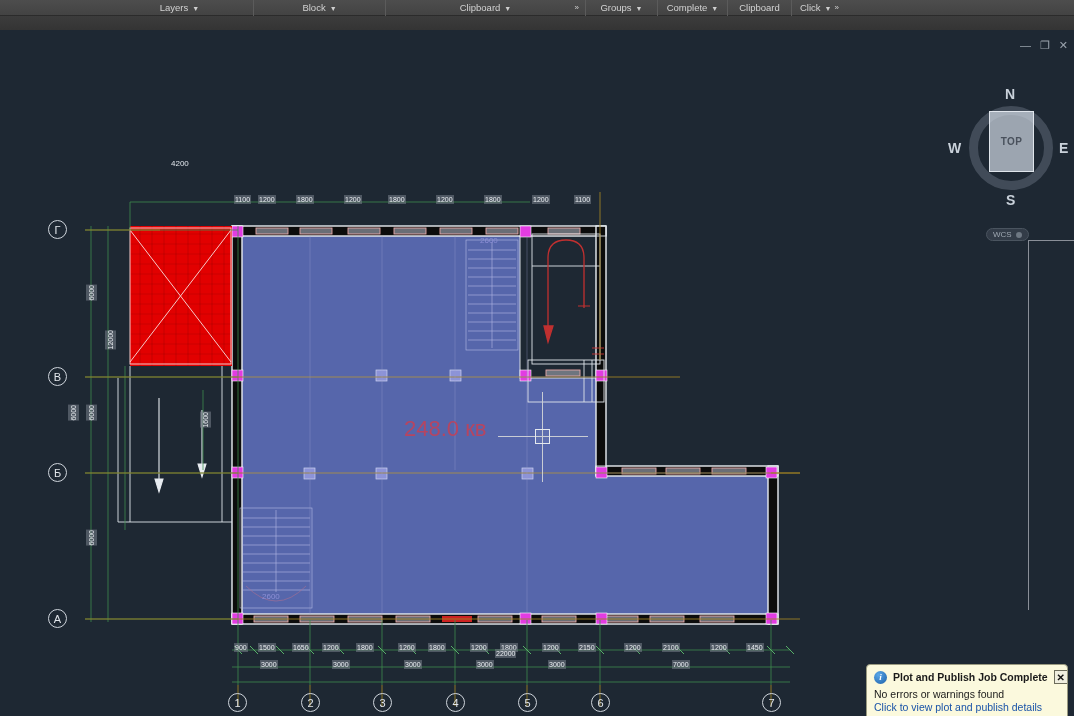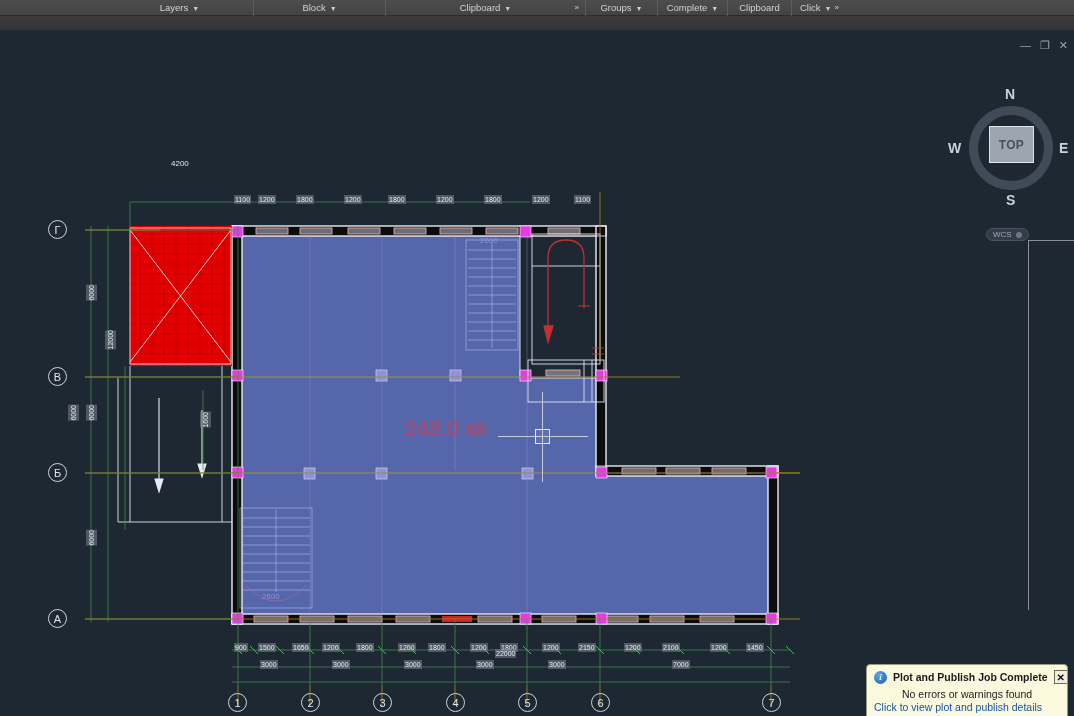--- a/index.html
+++ b/index.html
@@ -46,25 +46,25 @@
   }
   .winbtns span { cursor: default; line-height: 10px; }
 
   
   .viewcube { position: absolute; left: 952px; top: 62px; width: 118px; height: 126px; z-index: 30; }
   .vc-ring {
     position: absolute; left: 17px; top: 14px; width: 84px; height: 84px;
     border-radius: 50%; border: 9px solid rgba(150,160,175,0.30);
   }
   .vc-cube {
-    position: absolute; left: 37px; top: 34px; width: 45px; height: 37px;
+    position: absolute; left: 37px; top: 19px; width: 45px; height: 61px;
     background: rgba(205,213,224,0.72);
     border: 1px solid rgba(235,240,246,0.85);
     display: flex; align-items: center; justify-content: center;
-    color: #49515c; font-size: 12px; font-weight: bold; letter-spacing: .3px;
+    color: #49515c; font-size: 10px; font-weight: bold; letter-spacing: .3px;
   }
   .vc-n, .vc-s, .vc-e, .vc-w {
     position: absolute; color: #c9d1da; font-size: 14px; font-weight: bold;
   }
   .vc-n { left: 53px; top: -6px; }
   .vc-s { left: 54px; top: 100px; }
   .vc-w { left: -4px; top: 48px; }
   .vc-e { left: 107px; top: 48px; }
 
   
@@ -136,21 +136,21 @@
     color: #fff; font-size: 9px; font-weight: bold;
     display:flex; align-items:center; justify-content:center; font-style: italic;
     font-family: "Liberation Serif", serif; flex: none;
   }
   .balloon-title { color: #1a1a1a; font-size: 10.5px; font-weight: bold; flex:1; white-space: nowrap;}
   .balloon-close {
     width: 14px; height: 14px; border: 1px solid #6d6d5c; background: #efeedf;
     color: #111; font-size: 10px; font-weight: bold;
     display:flex; align-items:center; justify-content:center; flex:none;
   }
-  .balloon-line { color: #1a1a1a; font-size: 10.5px; margin-top: 4px; white-space: nowrap; margin-left: 28px;}
+  .balloon-line { color: #1a1a1a; font-size: 10.5px; margin-top: 4px; white-space: nowrap;}
   .balloon-link { color: #1953a8; font-size: 10.5px; margin-top: 1px; white-space: nowrap;}
 </style>
 </head>
 <body>
 
 <div id="app">
 
   <div class="ribbon">
     <div class="panel" style="width:106px;border-right:none"></div>
     <div class="panel" style="width:148px">

